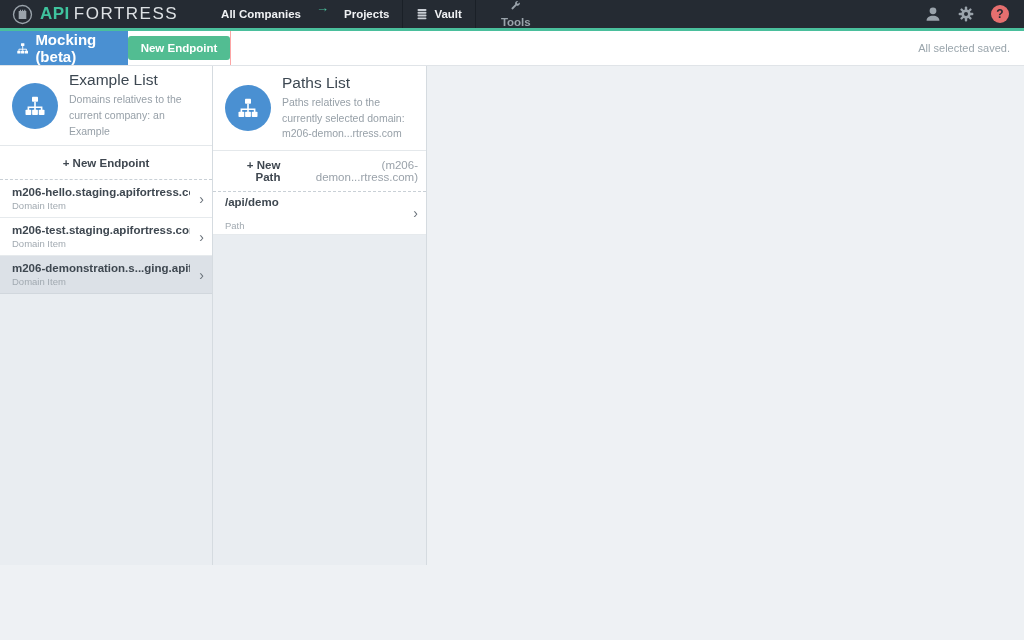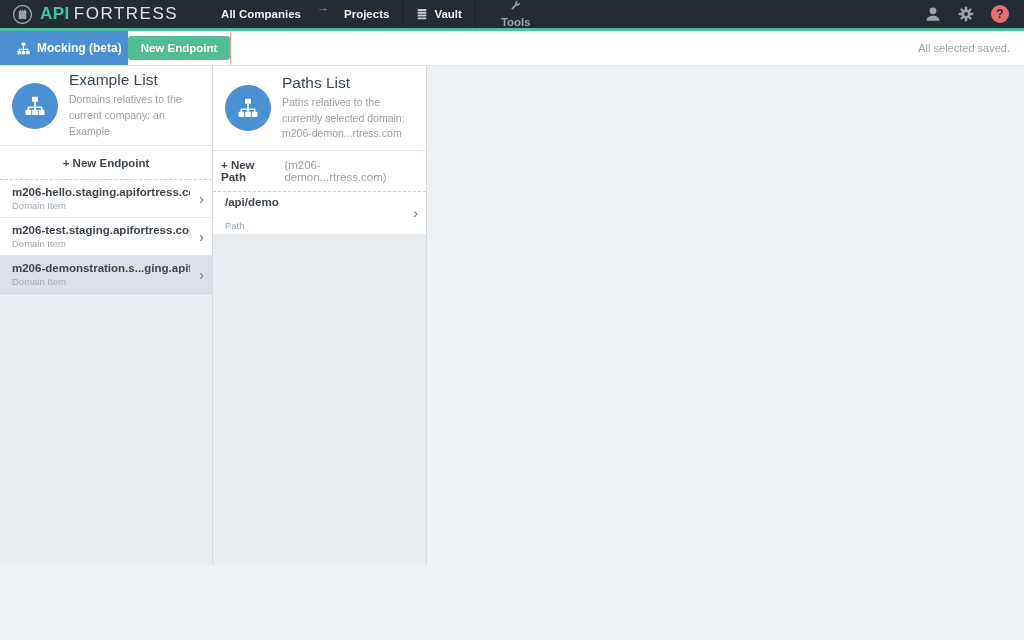--- a/index.html
+++ b/index.html
@@ -31,21 +31,21 @@
     width:18px; height:18px; border-radius:50%; background:#e66f6f;
     display:flex; align-items:center; justify-content:center;
     color:#252b33; font-size:12px; font-weight:700; cursor:pointer;
   }
 
   
   .toolbar { height:35px; flex:none; background:#fff; display:flex; align-items:stretch; border-bottom:1px solid #e0e4e8; }
   .tab-mocking {
     width:128px; flex:none; background:#4a90d2; color:#fff;
     display:flex; align-items:center; gap:7px; padding-left:17px;
-    font-size:12px; font-weight:700; cursor:pointer;
+    font-size:15px; font-weight:700; cursor:pointer;
   }
   .btn-area { width:103px; flex:none; border-right:1px solid #fca5a5; display:flex; align-items:center; justify-content:center; }
   .btn-green {
     background:#52bd92; color:#fff; border:none; border-radius:3px;
     font-size:11.5px; font-weight:700; padding:6px 13px; cursor:pointer;
     font-family:inherit; white-space:nowrap;
   }
   .toolbar-status { margin-left:auto; align-self:center; padding-right:14px; font-size:11px; color:#9aa5ac; }
 
   
@@ -61,21 +61,21 @@
   .panel-paths   .panel-header { height:85px; }
   .circle-icon {
     width:46px; height:46px; border-radius:50%; background:#4a90d2;
     display:flex; align-items:center; justify-content:center; flex:none; color:#fff;
   }
   .panel-title { font-size:15.5px; color:#3d4852; font-weight:400; }
   .panel-sub   { font-size:10.5px; color:#97a0a8; line-height:1.5; margin-top:3px; }
   .action-row {
     background:#fff; border-bottom:1px dashed #c9d0d6; flex:none;
     display:flex; align-items:center; justify-content:center;
-    font-size:11.5px; color:#3f4750; font-weight:700; cursor:pointer; text-align:left;
+    font-size:11.5px; color:#3f4750; font-weight:700; cursor:pointer; text-align:right;
   }
   .panel-domains .action-row { height:34px; }
   .panel-paths   .action-row { height:41px; padding:0 8px; }
   .action-suffix { color:#9aa2aa; font-weight:400; margin-left:4px; }
   .list-row {
     background:#fff; border-bottom:1px solid #e6eaed; flex:none;
     height:38px; display:flex; flex-direction:column; justify-content:center;
     padding:0 22px 0 12px; position:relative; cursor:pointer;
   }
   .panel-paths .list-row { height:43px;gap:10px; }

